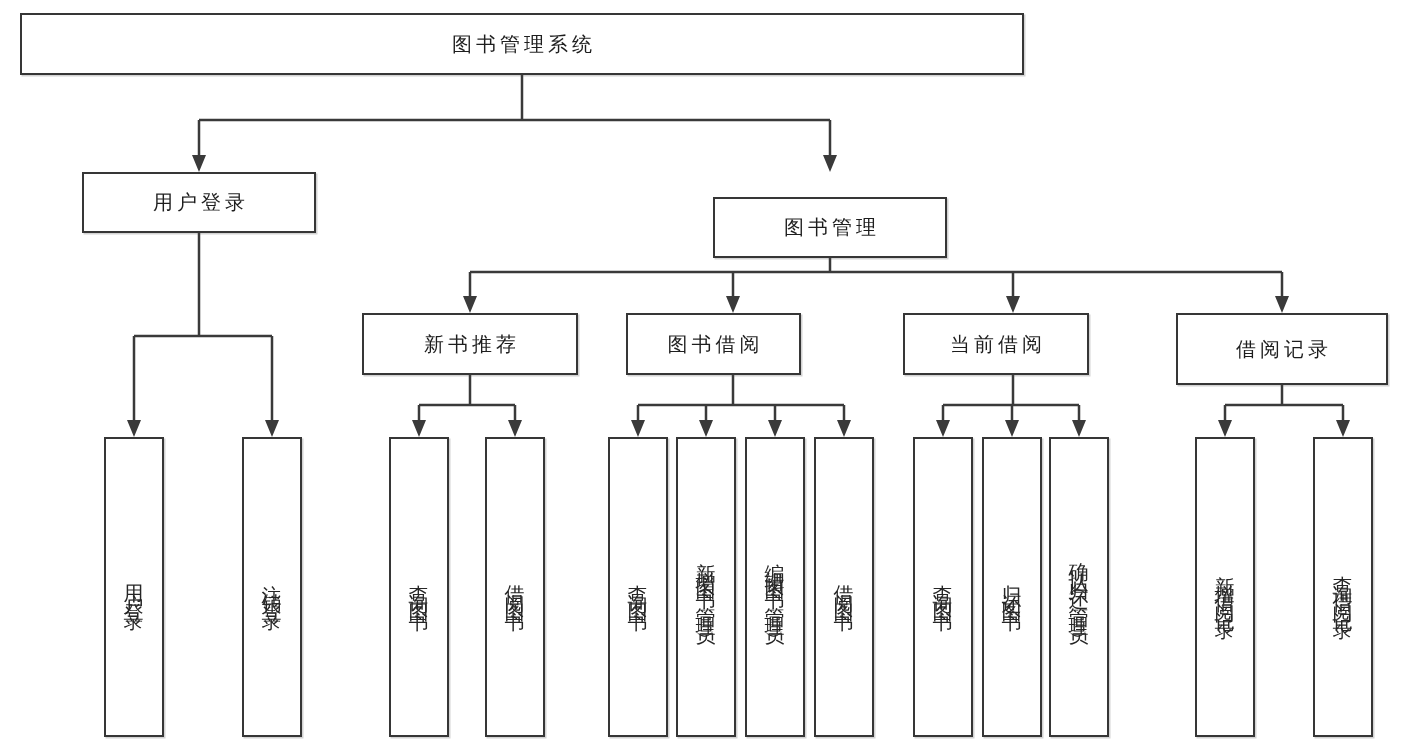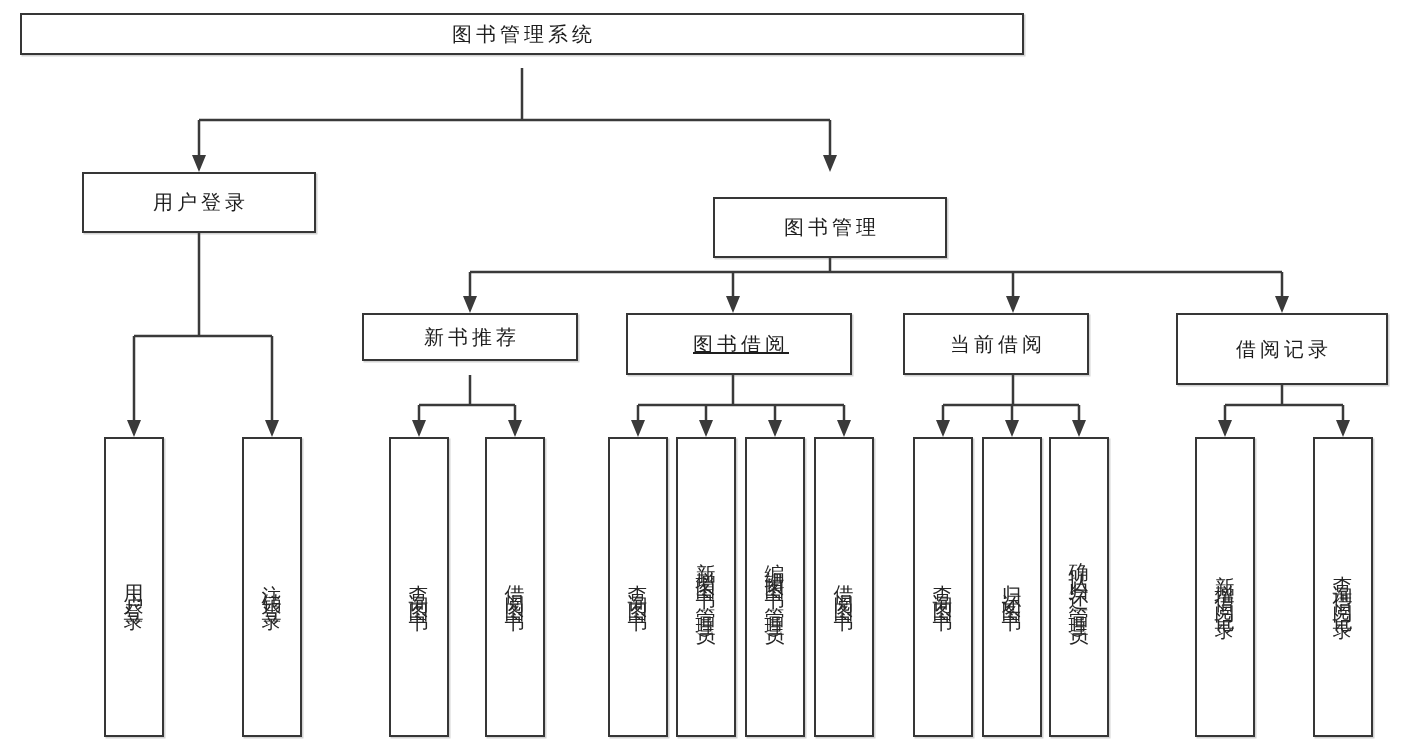--- a/index.html
+++ b/index.html
@@ -59,35 +59,35 @@
       M1006 296 L1020 296 L1013 313 Z  M1275 296 L1289 296 L1282 313 Z
       M127 420 L141 420 L134 437 Z  M265 420 L279 420 L272 437 Z
       M412 420 L426 420 L419 437 Z  M508 420 L522 420 L515 437 Z
       M631 420 L645 420 L638 437 Z  M699 420 L713 420 L706 437 Z
       M768 420 L782 420 L775 437 Z  M837 420 L851 420 L844 437 Z
       M936 420 L950 420 L943 437 Z  M1005 420 L1019 420 L1012 437 Z
       M1072 420 L1086 420 L1079 437 Z
       M1218 420 L1232 420 L1225 437 Z  M1336 420 L1350 420 L1343 437 Z"></path>
   </svg>
 
-  <div class="node h" style="left:20px; top:13px; width:1004px; height:42px;">
+  <div class="node h" style="left:20px; top:13px; width:1004px; height:62px;">
     <span class="lbl">图书管理系统</span>
   </div>
 
   <div class="node h" style="left:82px; top:172px; width:234px; height:61px;">
     <span class="lbl">用户登录</span>
   </div>
   <div class="node h" style="left:713px; top:172px; width:234px; height:61px;margin-top:25px;">
     <span class="lbl">图书管理</span>
   </div>
 
-  <div class="node h" style="left:362px; top:313px; width:216px; height:48px;">
+  <div class="node h" style="left:362px; top:313px; width:216px; height:62px;">
     <span class="lbl">新书推荐</span>
   </div>
-  <div class="node h" style="left:626px; top:313px; width:226px; height:62px;text-decoration:underline;">
+  <div class="node h" style="left:626px; top:313px; width:175px; height:62px;">
     <span class="lbl">图书借阅</span>
   </div>
   <div class="node h" style="left:903px; top:313px; width:186px; height:62px;font-family:Liberation Mono, monospace;">
     <span class="lbl">当前借阅</span>
   </div>
   <div class="node h" style="left:1176px; top:313px; width:212px; height:72px;">
     <span class="lbl">借阅记录</span>
   </div>
 
   <div class="node v" style="left:104px; top:437px; width:60px; height:300px;">

